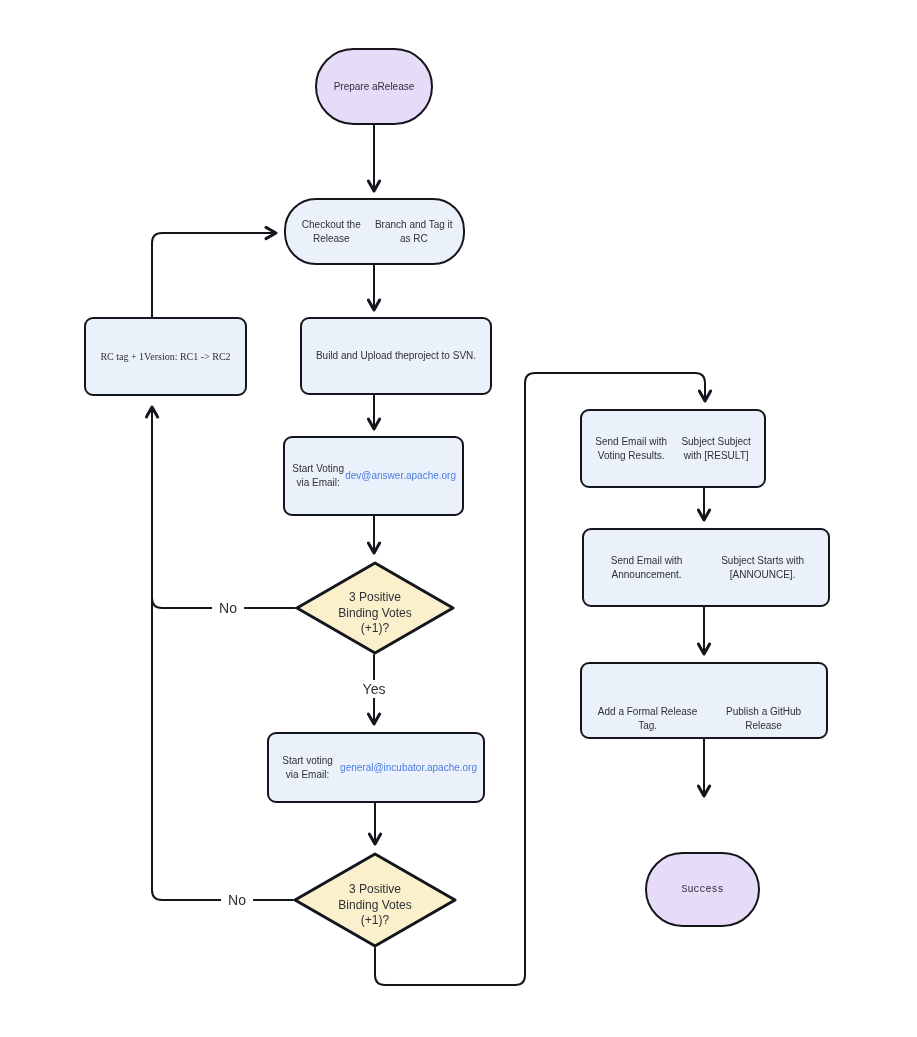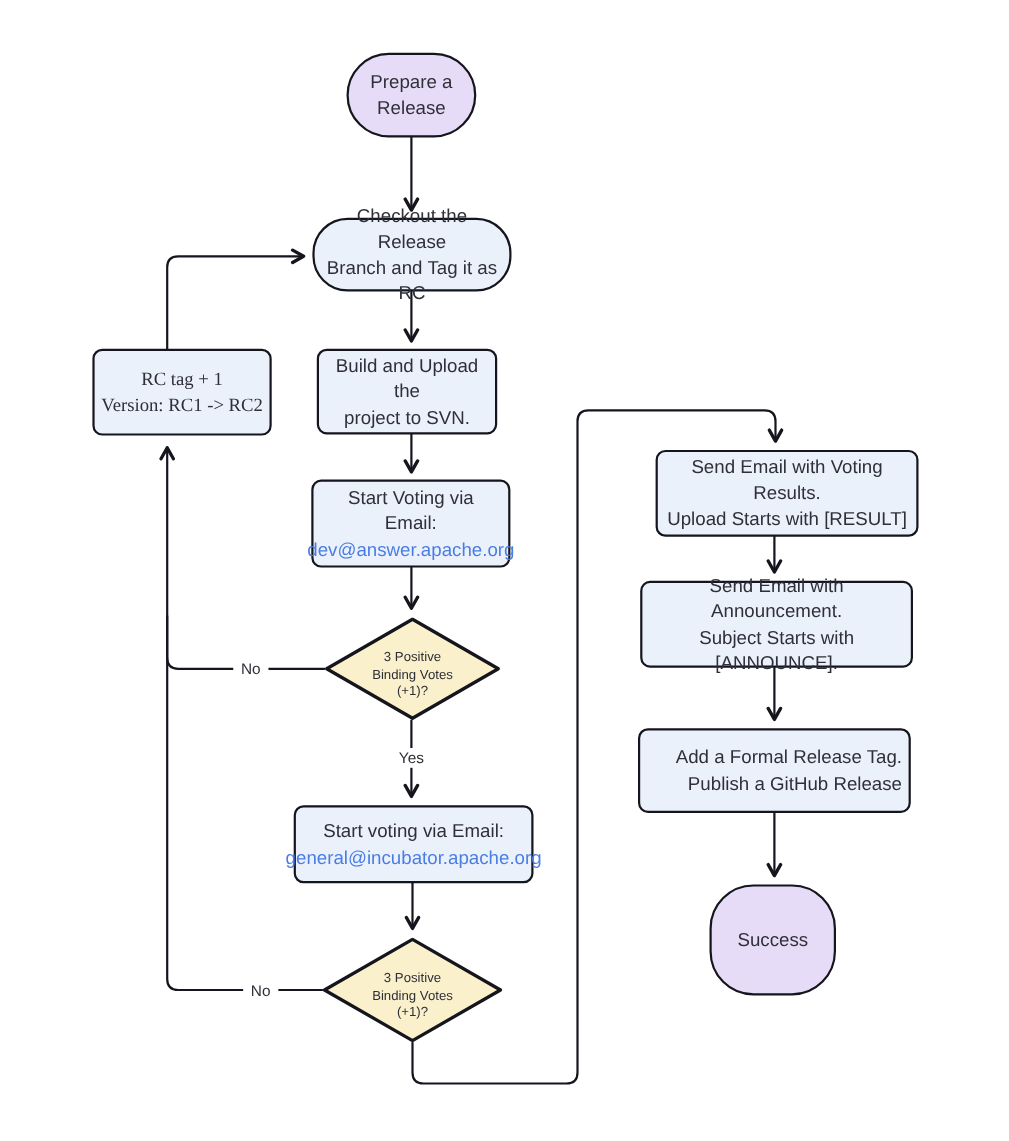--- a/index.html
+++ b/index.html
@@ -32,28 +32,28 @@
   .edge{
     fill:none;
     stroke:var(--border);
     stroke-width:2;
     stroke-linecap:round;
   }
   .node{
     position:absolute;
     box-sizing:border-box;
     display:flex;
-    flex-direction:column;
+    flex-direction:row;
     align-items:center;
     justify-content:center;
     text-align:center;
     background:var(--node-fill);
     border:2px solid var(--border);
     border-radius:9px;
-    font-size:17px;
+    font-size:10px;
     line-height:1.38;
     padding:4px 6px;
   }
   .node.terminal{
     background:var(--terminal-fill);
     border-radius:40px;
   }
   .diamond{
     position:absolute;
     display:flex;
@@ -129,21 +129,21 @@
   <div class="node terminal" style="left:315px;top:48px;width:118px;height:77px;">
     <div>Prepare a</div>
     <div>Release</div>
   </div>
 
   <div class="node" style="left:284px;top:198px;width:181px;height:67px;border-radius:32px;">
     <div>Checkout the Release</div>
     <div>Branch and Tag it as RC</div>
   </div>
 
-  <div class="node" style="left:288px;top:317px;width:164px;height:78px;">
+  <div class="node" style="left:300px;top:317px;width:192px;height:78px;">
     <div>Build and Upload the</div>
     <div>project to SVN.</div>
   </div>
 
   <div class="node" style="left:84px;top:317px;width:163px;height:79px;font-family:Liberation Serif, serif;">
     <div>RC tag + 1</div>
     <div>Version: RC1 -&gt; RC2</div>
   </div>
 
   <div class="node" style="left:283px;top:436px;width:181px;height:80px;">
@@ -171,32 +171,32 @@
     <svg width="164" height="96" viewBox="0 0 164 96">
       <polygon points="82,2 162,48 82,94 2,48" fill="#faf0cb" stroke="#15151d" stroke-width="3" stroke-linejoin="round"></polygon>
     </svg>
     <div class="dtext">
       <div>3 Positive</div>
       <div>Binding Votes</div>
       <div>(+1)?</div>
     </div>
   </div>
 
-  <div class="node" style="left:596px;top:409px;width:239px;height:79px;">
+  <div class="node" style="left:580px;top:409px;width:186px;height:79px;">
     <div>Send Email with Voting Results.</div>
-    <div>Upload Starts with [RESULT]</div>
+    <div>Subject Subject with [RESULT]</div>
   </div>
 
   <div class="node" style="left:582px;top:528px;width:248px;height:79px;">
     <div>Send Email with Announcement.</div>
     <div>Subject Starts with [ANNOUNCE].</div>
   </div>
 
   <div class="node" style="left:580px;top:662px;width:248px;height:77px;align-items:flex-end;">
     <div>Add a Formal Release Tag.</div>
     <div>Publish a GitHub Release</div>
   </div>
 
-  <div class="node terminal" style="left:645px;top:804px;width:115px;height:101px;">
+  <div class="node terminal" style="left:645px;top:852px;width:115px;height:75px;font-family:Liberation Mono, monospace;">
     <div>Success</div>
   </div>
 
 </div>
 
 </body></html>

